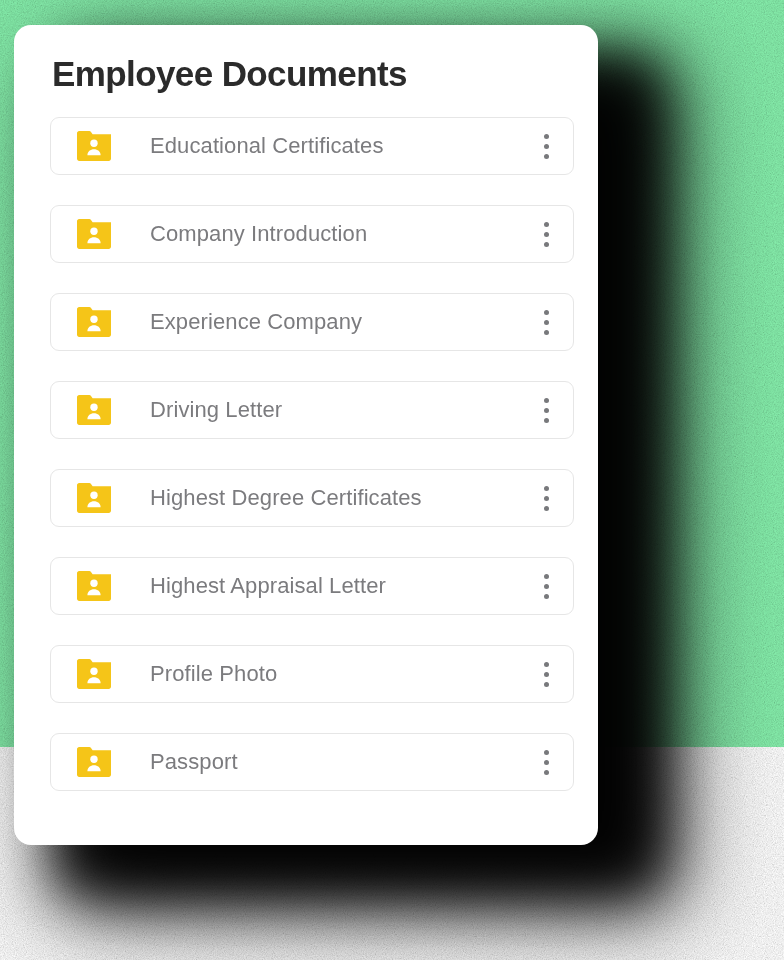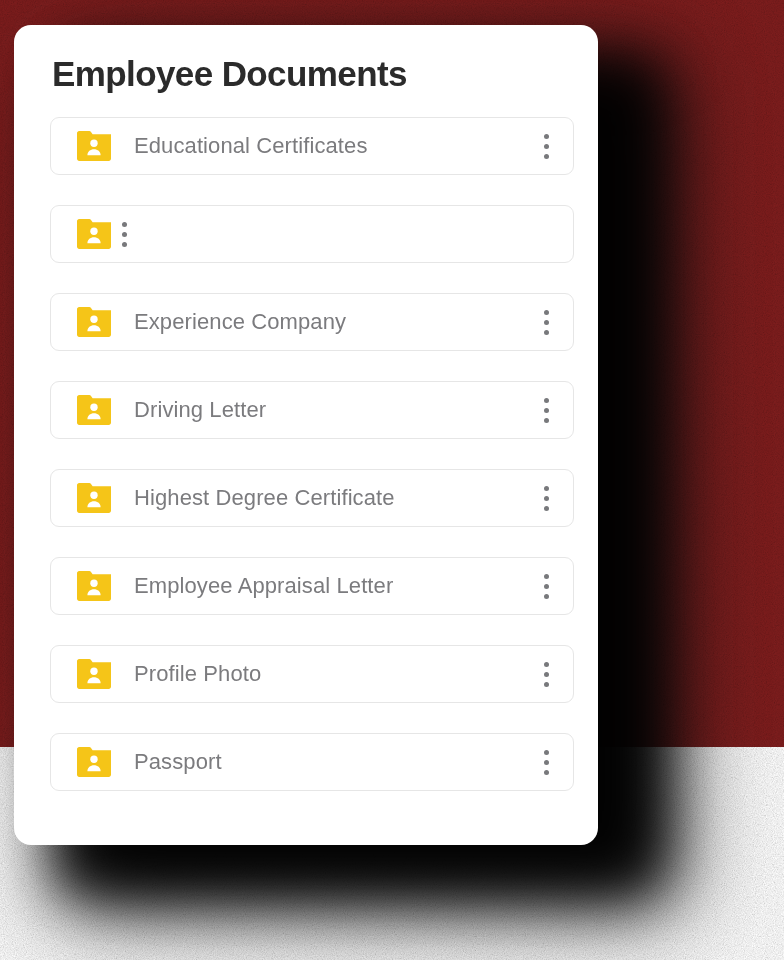--- a/index.html
+++ b/index.html
@@ -13,21 +13,21 @@
     height: 960px;
     overflow: hidden;
     font-family: "Liberation Sans", "DejaVu Sans", sans-serif;
     -webkit-font-smoothing: antialiased;
   }
 
   .stage {
     position: relative;
     width: 784px;
     height: 747px;
-    background: #7f1d1d;
+    background: #86efac;
   }
 
   
   .shadow-layer {
     position: absolute;
     left: 14px;
     top: 25px;
     width: 584px;
     height: 820px;
     border-radius: 18px;
@@ -113,21 +113,21 @@
     flex: 0 0 auto;
     width: 34px;
     height: 30px;
     position: relative;
     display: block;
   }
   .folder-icon svg { display: block; width: 34px; height: 30px; }
 
   .doc-label {
     flex: 1 1 auto;
-    margin-left: 23px;
+    margin-left: 39px;
     font-size: 22px;
     line-height: 26px;
     font-weight: 400;
     color: #7b7b7e;
     letter-spacing: 0.1px;
     white-space: nowrap;
     overflow: hidden;
     font-family: "Liberation Sans", "DejaVu Sans", sans-serif;
   }
 
@@ -203,20 +203,21 @@
       </li>
 
       <li class="doc-row">
         <span class="folder-icon">
           <svg viewBox="0 0 34 30" xmlns="http://www.w3.org/2000/svg">
             <path d="M0 2.2C0 1 1 0 2.2 0h10.1c.7 0 1.3.3 1.7.9l1.6 2.4H34V27.8c0 1.2-1 2.2-2.2 2.2H2.2C1 30 0 29 0 27.8V2.2z" fill="#F5C518"></path>
             <circle cx="17" cy="12.2" r="3.7" fill="#ffffff"></circle>
             <path d="M10.4 24.2c0-3.6 3-5.9 6.6-5.9s6.6 2.3 6.6 5.9H10.4z" fill="#ffffff"></path>
           </svg>
         </span>
+        <span class="doc-label">Company Introduction</span>
         <button class="kebab">
           <span></span>
           <span></span>
           <span></span>
         </button>
       </li>
 
       <li class="doc-row">
         <span class="folder-icon">
           <svg viewBox="0 0 34 30" xmlns="http://www.w3.org/2000/svg">
@@ -250,37 +251,37 @@
       </li>
 
       <li class="doc-row">
         <span class="folder-icon">
           <svg viewBox="0 0 34 30" xmlns="http://www.w3.org/2000/svg">
             <path d="M0 2.2C0 1 1 0 2.2 0h10.1c.7 0 1.3.3 1.7.9l1.6 2.4H34V27.8c0 1.2-1 2.2-2.2 2.2H2.2C1 30 0 29 0 27.8V2.2z" fill="#F5C518"></path>
             <circle cx="17" cy="12.2" r="3.7" fill="#ffffff"></circle>
             <path d="M10.4 24.2c0-3.6 3-5.9 6.6-5.9s6.6 2.3 6.6 5.9H10.4z" fill="#ffffff"></path>
           </svg>
         </span>
-        <span class="doc-label">Highest Degree Certificate</span>
-        <button class="kebab">
-          <span></span>
-          <span></span>
-          <span></span>
-        </button>
-      </li>
-
-      <li class="doc-row">
-        <span class="folder-icon">
-          <svg viewBox="0 0 34 30" xmlns="http://www.w3.org/2000/svg">
-            <path d="M0 2.2C0 1 1 0 2.2 0h10.1c.7 0 1.3.3 1.7.9l1.6 2.4H34V27.8c0 1.2-1 2.2-2.2 2.2H2.2C1 30 0 29 0 27.8V2.2z" fill="#F5C518"></path>
-            <circle cx="17" cy="12.2" r="3.7" fill="#ffffff"></circle>
-            <path d="M10.4 24.2c0-3.6 3-5.9 6.6-5.9s6.6 2.3 6.6 5.9H10.4z" fill="#ffffff"></path>
-          </svg>
-        </span>
-        <span class="doc-label">Employee Appraisal Letter</span>
+        <span class="doc-label">Highest Degree Certificates</span>
+        <button class="kebab">
+          <span></span>
+          <span></span>
+          <span></span>
+        </button>
+      </li>
+
+      <li class="doc-row">
+        <span class="folder-icon">
+          <svg viewBox="0 0 34 30" xmlns="http://www.w3.org/2000/svg">
+            <path d="M0 2.2C0 1 1 0 2.2 0h10.1c.7 0 1.3.3 1.7.9l1.6 2.4H34V27.8c0 1.2-1 2.2-2.2 2.2H2.2C1 30 0 29 0 27.8V2.2z" fill="#F5C518"></path>
+            <circle cx="17" cy="12.2" r="3.7" fill="#ffffff"></circle>
+            <path d="M10.4 24.2c0-3.6 3-5.9 6.6-5.9s6.6 2.3 6.6 5.9H10.4z" fill="#ffffff"></path>
+          </svg>
+        </span>
+        <span class="doc-label">Highest Appraisal Letter</span>
         <button class="kebab">
           <span></span>
           <span></span>
           <span></span>
         </button>
       </li>
 
       <li class="doc-row">
         <span class="folder-icon">
           <svg viewBox="0 0 34 30" xmlns="http://www.w3.org/2000/svg">

